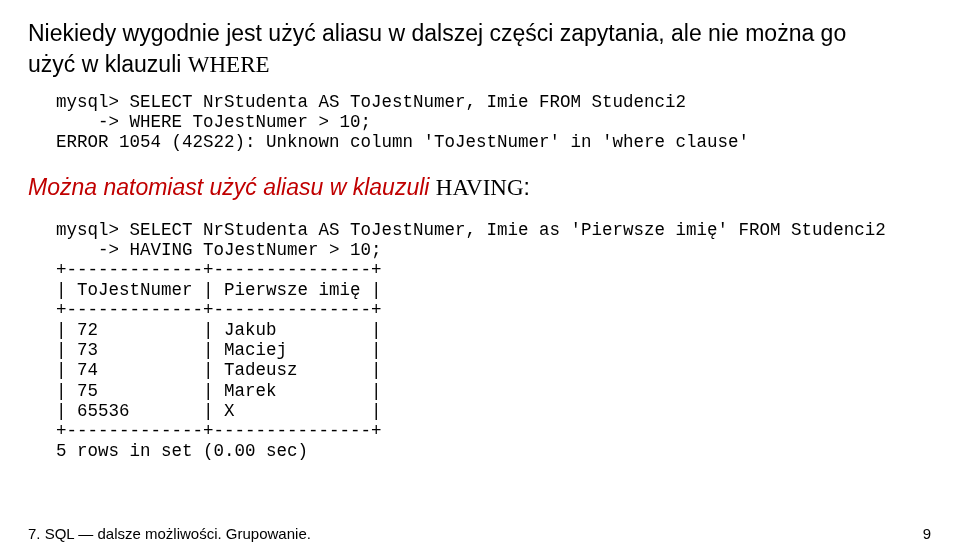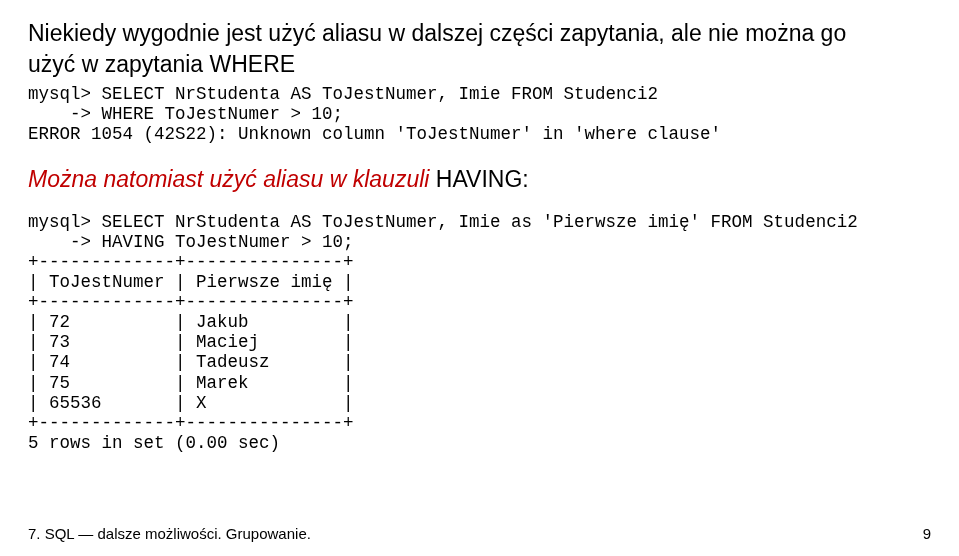--- a/index.html
+++ b/index.html
@@ -9,33 +9,34 @@
       background: #ffffff;
       font-family: Arial, Helvetica, sans-serif;
       padding: 18px 28px 14px 28px;
       position: relative;
       color: #000;
     }
     .body-text {
       font-size: 23px;
       line-height: 1.35;
       font-weight: 400;
-      margin-bottom: 4px;
+      margin-bottom: 12px;
     }
     .mono-inline {
-      font-family: Liberation Sans, sans-serif;
+      font-family: Liberation Serif, serif;
       font-size: 23px;
     }
     .code-block {
       font-family: "Courier New", Courier, monospace;
       font-size: 17.5px;
       line-height: 1.15;
       white-space: pre;
       color: #000;
       margin-bottom: 16px;
+      margin-left: 28px;
     }
     .mozna-line {
       font-size: 23px;
       line-height: 1.35;
       margin-bottom: 16px;
       margin-top: 20px;
     }
     .mozna-italic {
       font-style: italic;
       color: #c00000;
@@ -49,21 +50,21 @@
       justify-content: space-between;
       font-size: 15px;
       color: #000;
     }
   </style>
 </head>
 <body>
 
 <div class="body-text">
   <span>Niekiedy wygodnie jest użyć aliasu w dalszej części zapytania, ale nie można go</span><br>
-  <span>użyć w zapytania </span><span class="mono-inline">WHERE</span>
+  <span>użyć w klauzuli </span><span class="mono-inline">WHERE</span>
 </div>
 
 <div class="code-block">mysql&gt; SELECT NrStudenta AS ToJestNumer, Imie FROM Studenci2
     -&gt; WHERE ToJestNumer &gt; 10;
 ERROR 1054 (42S22): Unknown column 'ToJestNumer' in 'where clause'</div>
 
 <div class="mozna-line">
   <span class="mozna-italic">Można natomiast użyć aliasu w klauzuli </span><span class="mono-inline">HAVING</span><span>:</span>
 </div>
 

